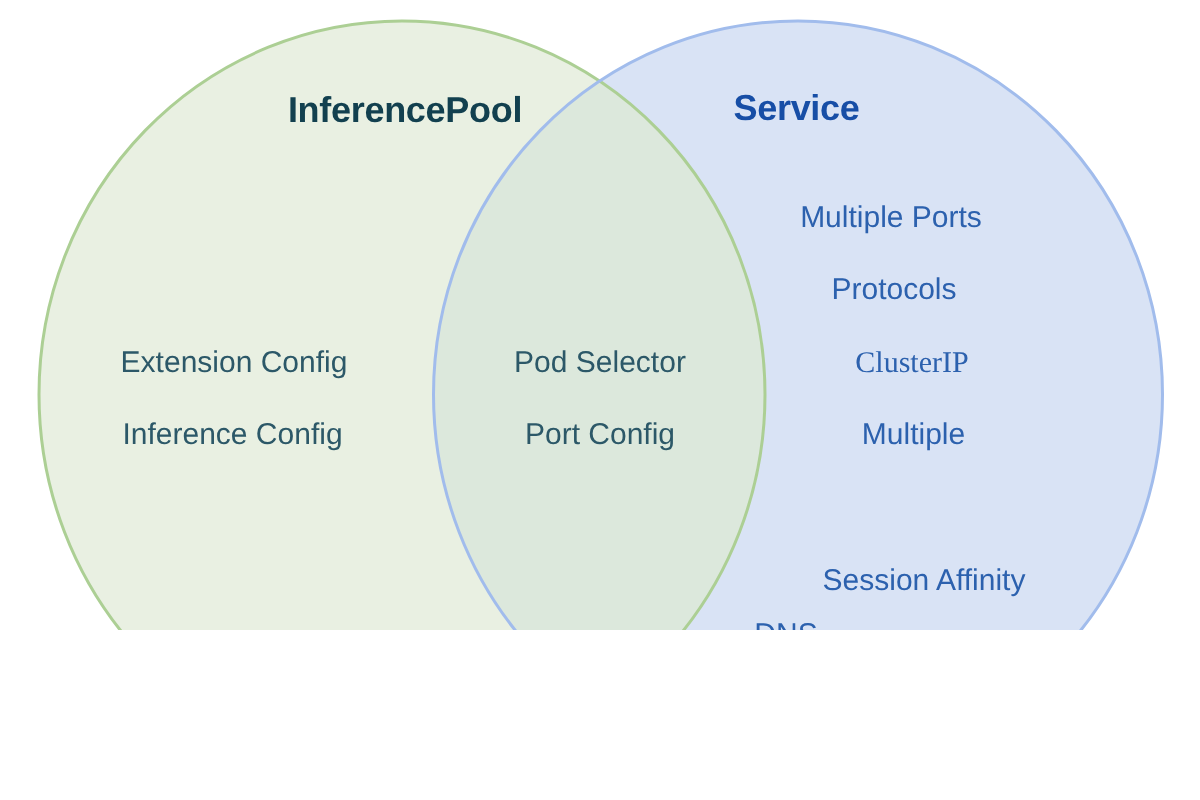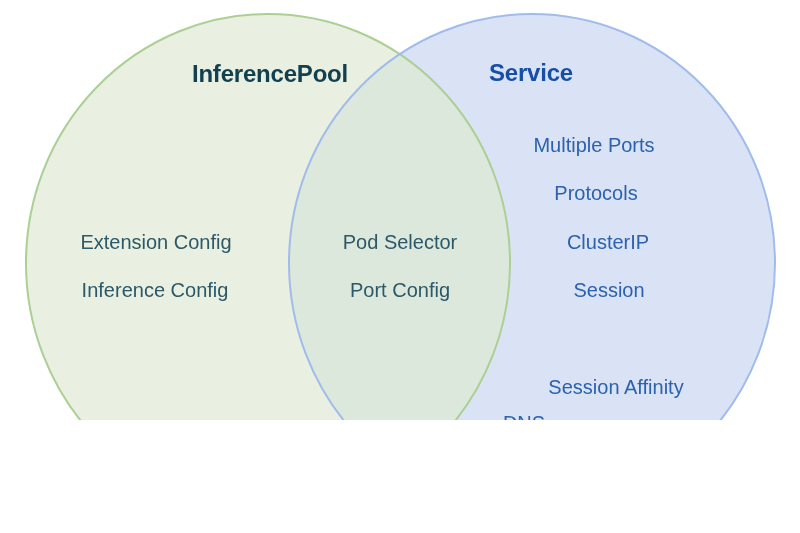--- a/index.html
+++ b/index.html
@@ -66,18 +66,18 @@
   <div class="label title blue-title" style="left:531px; top:73px;">Service</div>
 
   <div class="label item green-item" style="left:156px; top:242px;">Extension Config</div>
   <div class="label item green-item" style="left:155px; top:290px;">Inference Config</div>
 
   <div class="label item green-item" style="left:400px; top:242px;">Pod Selector</div>
   <div class="label item green-item" style="left:400px; top:290px;">Port Config</div>
 
   <div class="label item blue-item" style="left:594px; top:145px;">Multiple Ports</div>
   <div class="label item blue-item" style="left:596px; top:193px;">Protocols</div>
-  <div class="label item blue-item" style="left:608px; top:242px;">ClusterIP</div>
-  <div class="label item blue-item" style="left:609px; top:290px;">Session</div>
+  <div class="label item blue-item" style="left:608px; top:242px;font-family:Liberation Serif, serif;">ClusterIP</div>
+  <div class="label item blue-item" style="left:609px; top:290px;">Multiple</div>
   <div class="label item blue-item" style="left:616px; top:387px;">Session Affinity</div>
   <div class="label item blue-item" style="left:524px; top:423px;">DNS</div>
 
 </div>
 
 </body></html>

